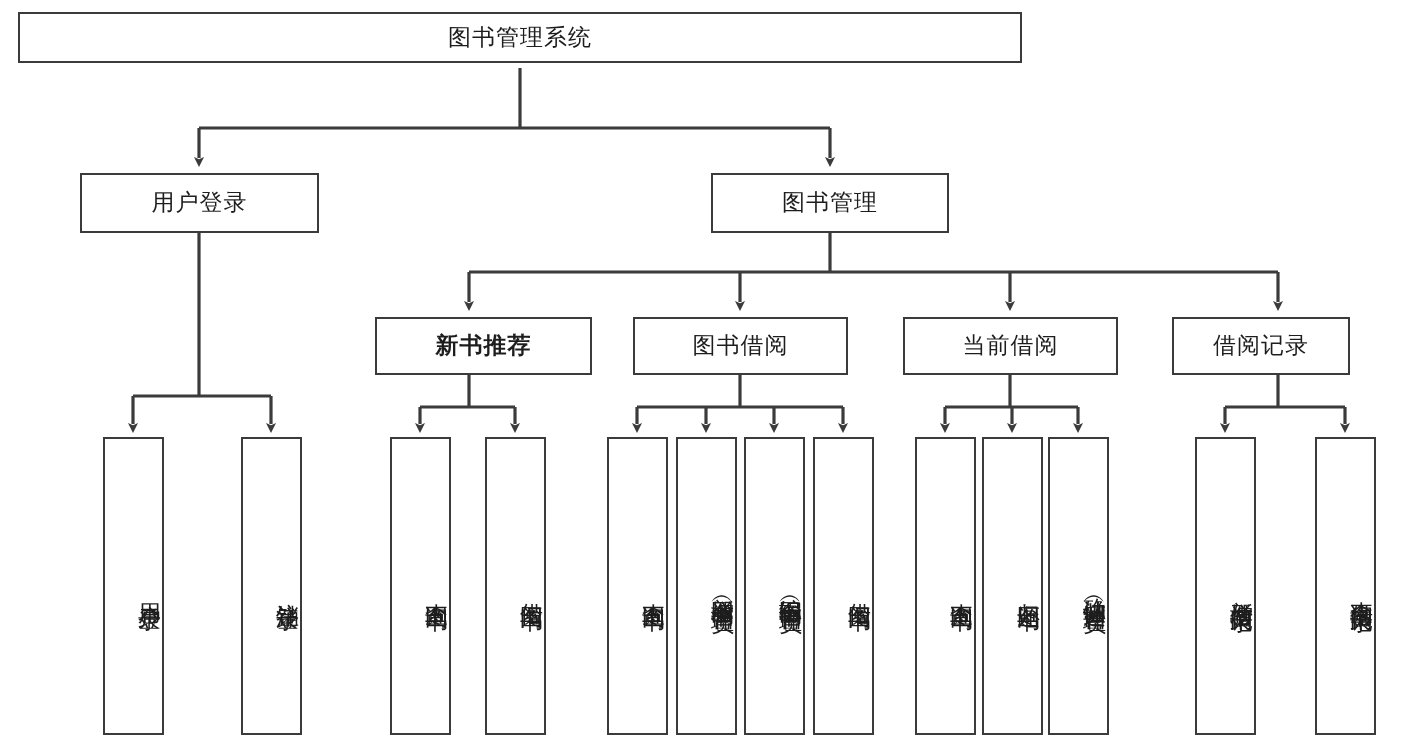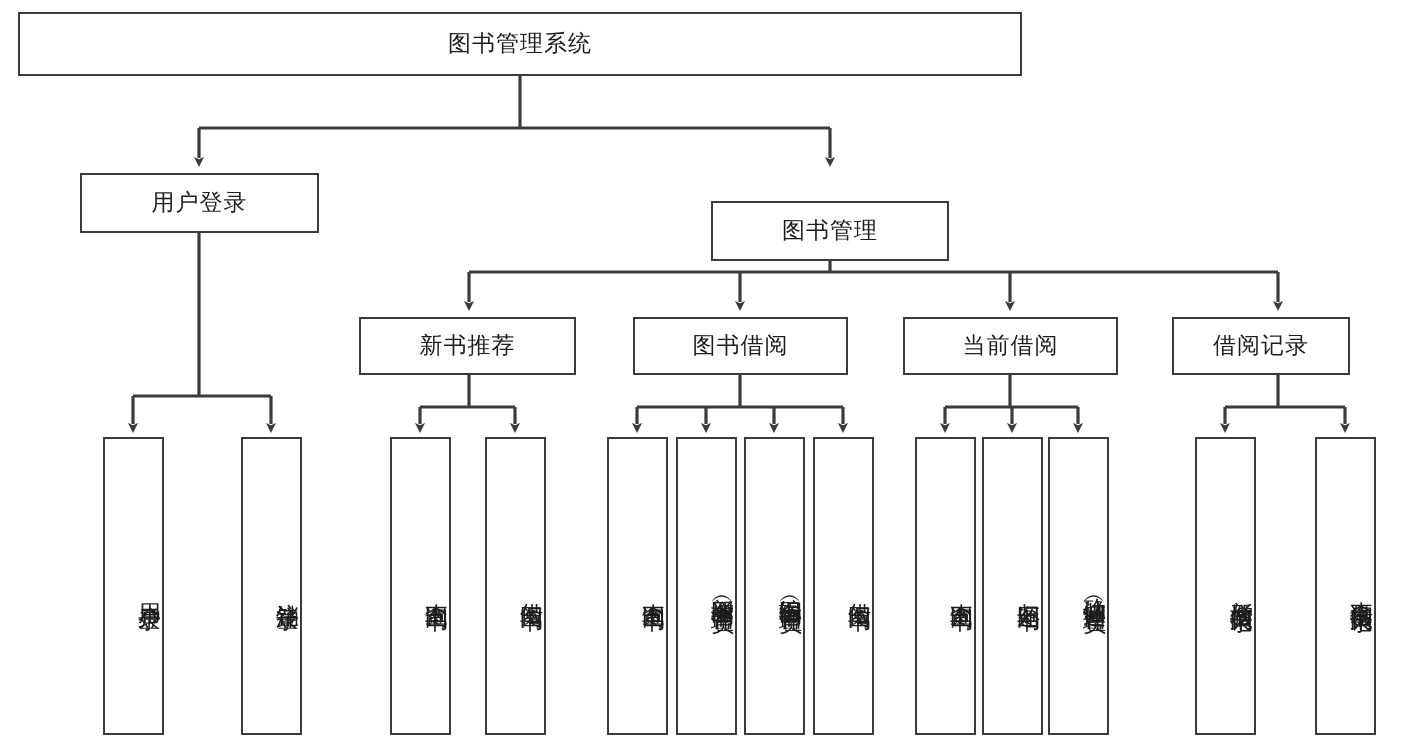--- a/index.html
+++ b/index.html
@@ -113,32 +113,32 @@
       <path d="M1012,407 L1012,424" marker-end="url(#arrow)"></path>
       <path d="M1078,407 L1078,424" marker-end="url(#arrow)"></path>
 
       <path d="M1278,375 L1278,407"></path>
       <path d="M1225,407 L1345,407"></path>
       <path d="M1225,407 L1225,424" marker-end="url(#arrow)"></path>
       <path d="M1345,407 L1345,424" marker-end="url(#arrow)"></path>
     </g>
   </svg>
 
-  <div class="node horiz" style="left:18px; top:12px; width:1004px; height:64px;">
+  <div class="node horiz" style="left:18px; top:12px; width:1004px; height:51px;">
     <span class="lbl">图书管理系统</span>
   </div>
 
   <div class="node horiz" style="left:80px; top:173px; width:239px; height:60px;">
     <span class="lbl">用户登录</span>
   </div>
-  <div class="node horiz" style="left:711px; top:173px; width:238px; height:60px;margin-top:28px;">
+  <div class="node horiz" style="left:711px; top:173px; width:238px; height:60px;">
     <span class="lbl">图书管理</span>
   </div>
 
-  <div class="node horiz" style="left:359px; top:317px; width:217px; height:58px;">
+  <div class="node horiz" style="left:375px; top:317px; width:217px; height:58px;font-weight:bold;">
     <span class="lbl">新书推荐</span>
   </div>
   <div class="node horiz" style="left:903px; top:317px; width:215px; height:58px;">
     <span class="lbl">当前借阅</span>
   </div>
   <div class="node horiz" style="left:633px; top:317px; width:215px; height:58px;">
     <span class="lbl">图书借阅</span>
   </div>
   <div class="node horiz" style="left:1172px; top:317px; width:178px; height:58px;">
     <span class="lbl">借阅记录</span>

